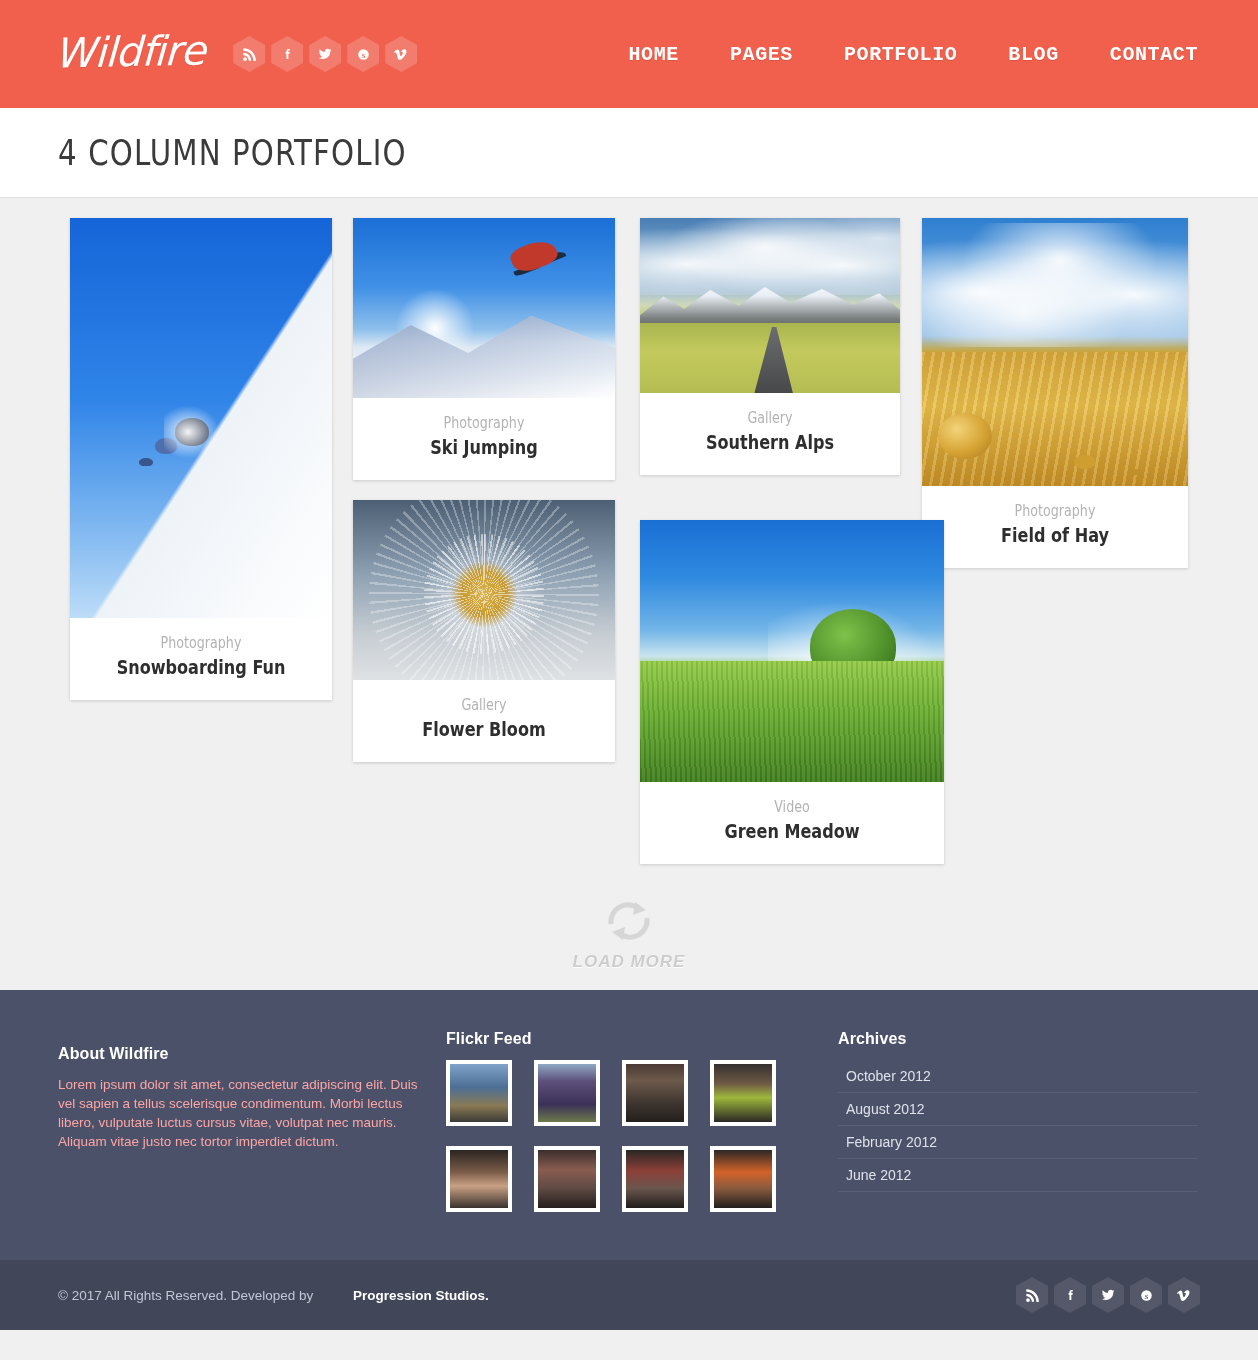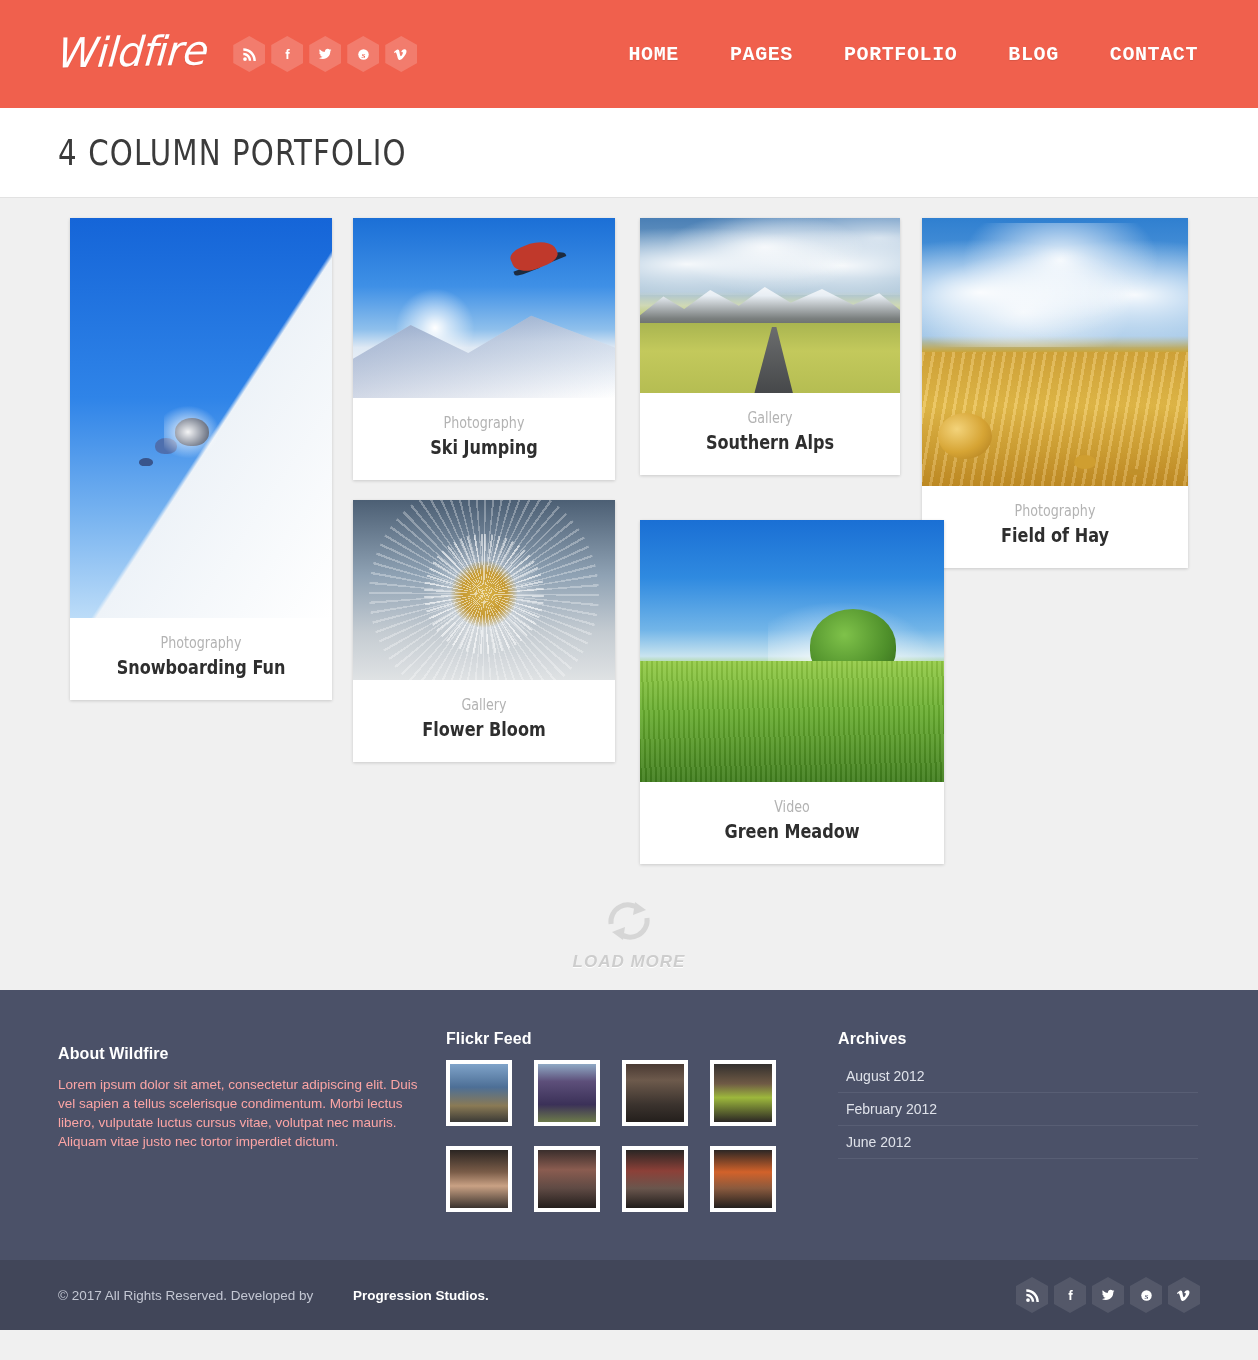--- a/index.html
+++ b/index.html
@@ -546,20 +546,21 @@
         </div>
       <div class="thumb-fr">
           <div class="thumb-in ft8"></div>
         </div>
     </div>
   </div>
 
   <div class="f-col-arch">
     <div class="f-title">Archives</div>
     <ul class="arch-list">
+      <li><a href="#">October 2012</a></li>
       <li><a href="#">August 2012</a></li>
       <li><a href="#">February 2012</a></li>
       <li><a href="#">June 2012</a></li>
     </ul>
   </div>
 
 </div>
 
 <div class="copyright">
   <div class="copy-text">

